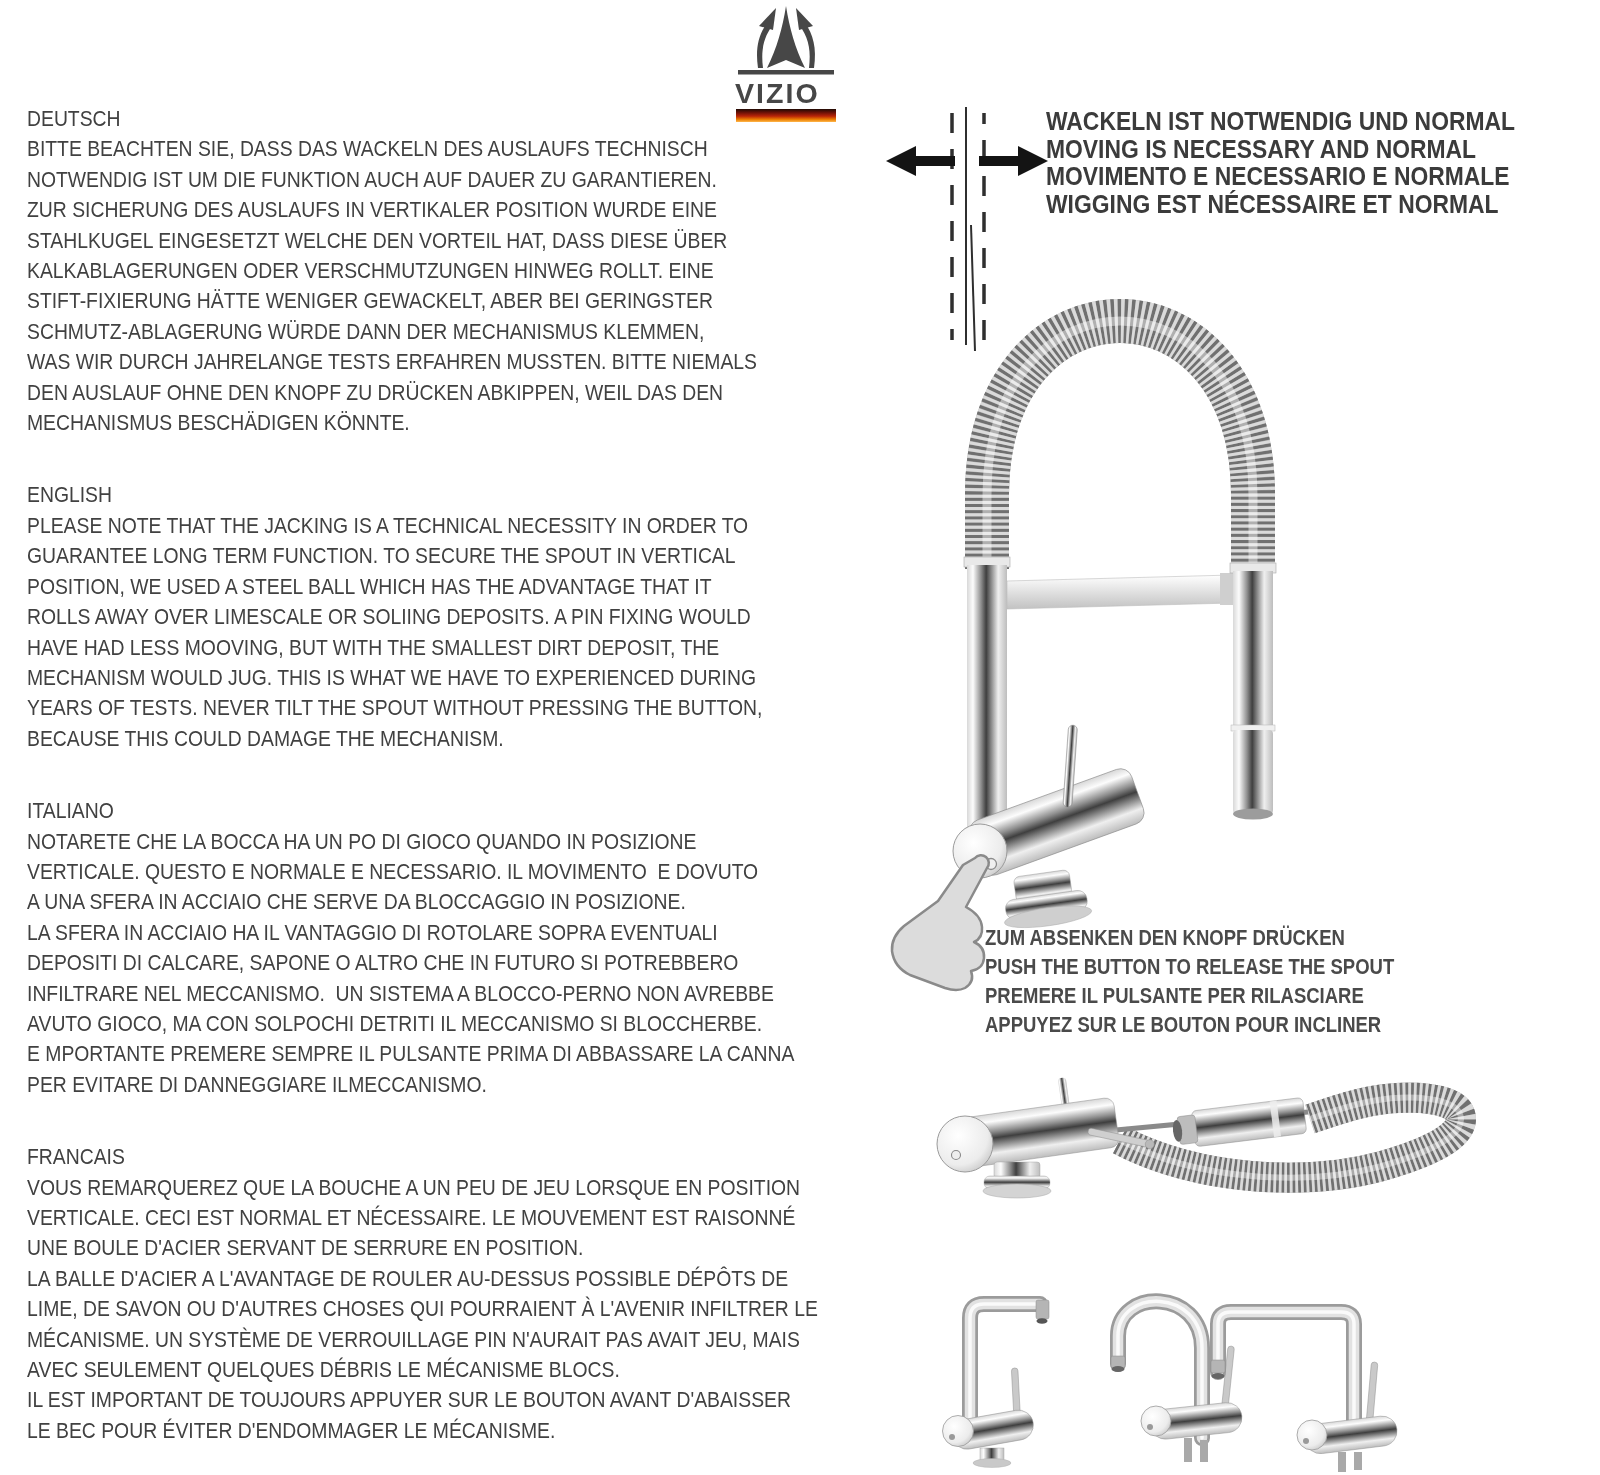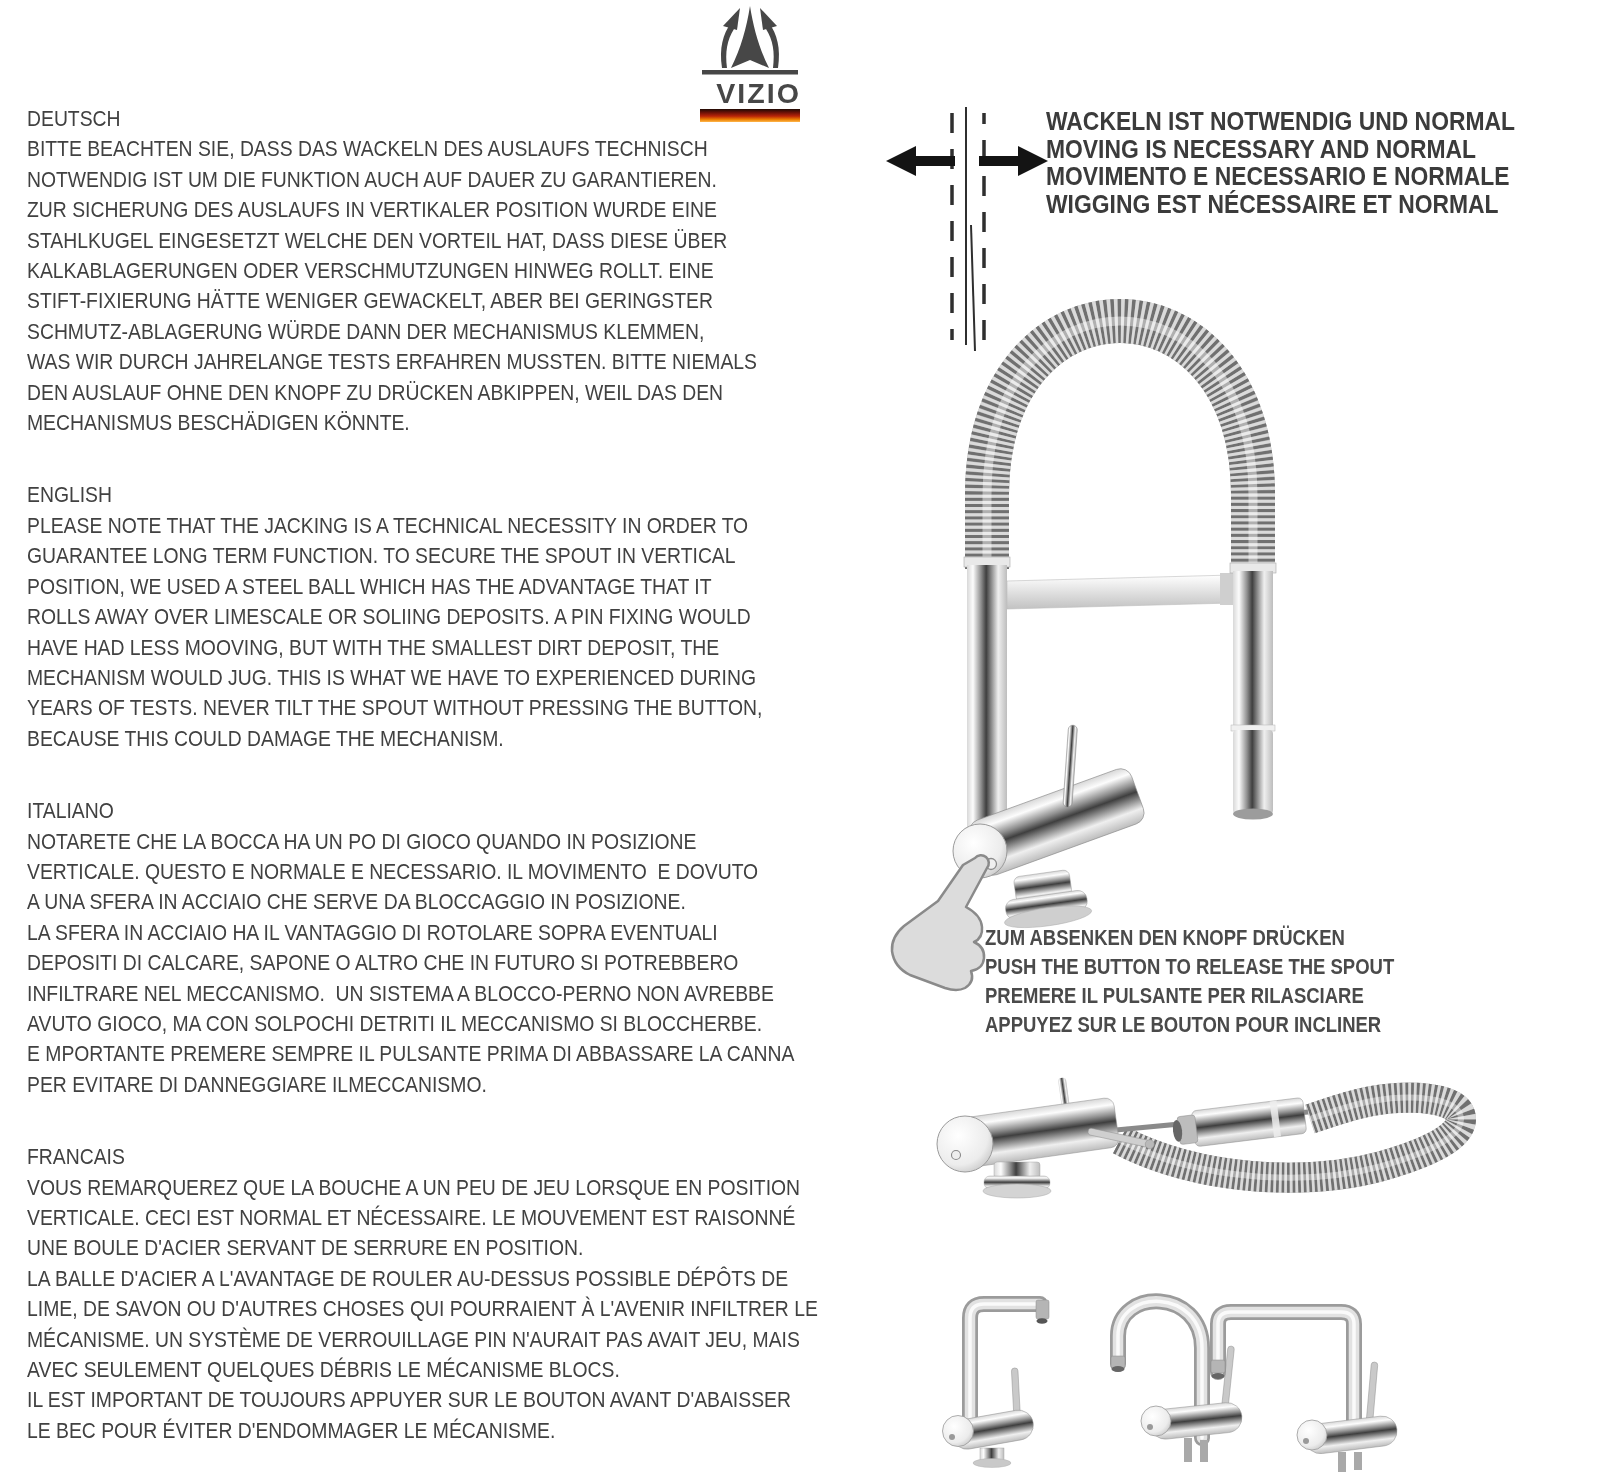--- a/index.html
+++ b/index.html
@@ -1,21 +1,21 @@
 <!DOCTYPE html>
 <html><head>
 <meta charset="utf-8">
 <style>
   html,body { margin:0; padding:0; background:#ffffff; }
   .page {
     position:relative; width:1600px; height:1475px; background:#ffffff;
     font-family:"Liberation Sans", sans-serif; overflow:hidden;
   }
   
-  .logo { position:absolute; left:700px; top:6px; width:100px; text-align:right; }
+  .logo { position:absolute; left:736px; top:6px; width:100px; text-align:left; }
   .logo svg { display:block; margin:0 auto; }
   .logo-brand {
     font-weight:bold; font-size:28px; line-height:28px; letter-spacing:2px;
     color:#474747; transform:scaleX(1.02); transform-origin:50% 50%;
   }
   .logo-bar {
     height:13px; margin-top:1px;
     background:linear-gradient(180deg,#200a03 0%,#6e1207 28%,#b92408 55%,#ea7c00 80%,#ffb84d 100%);
   }
   

